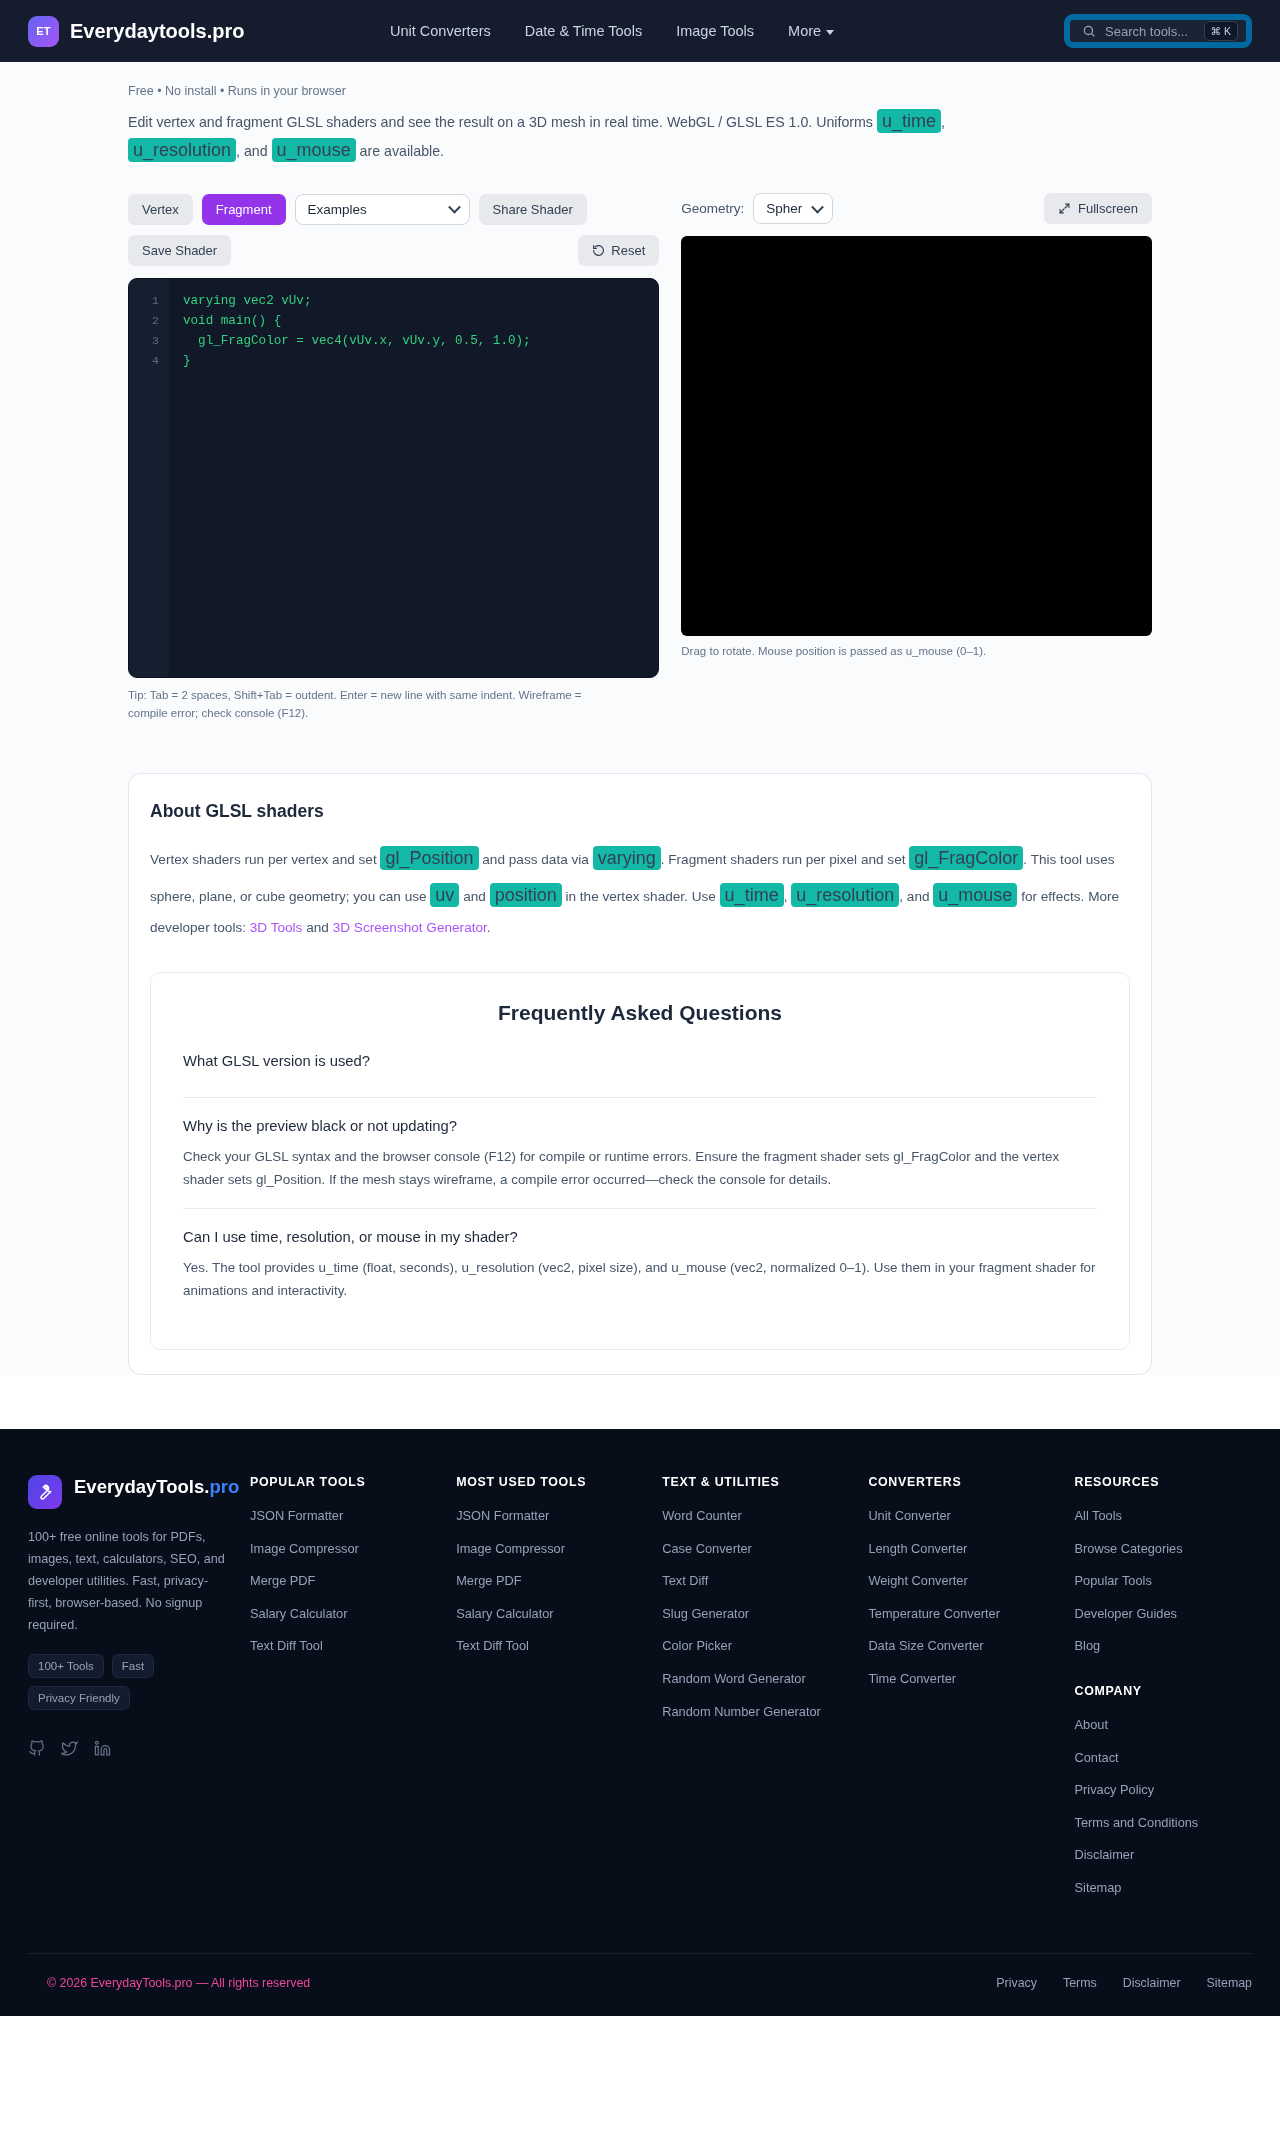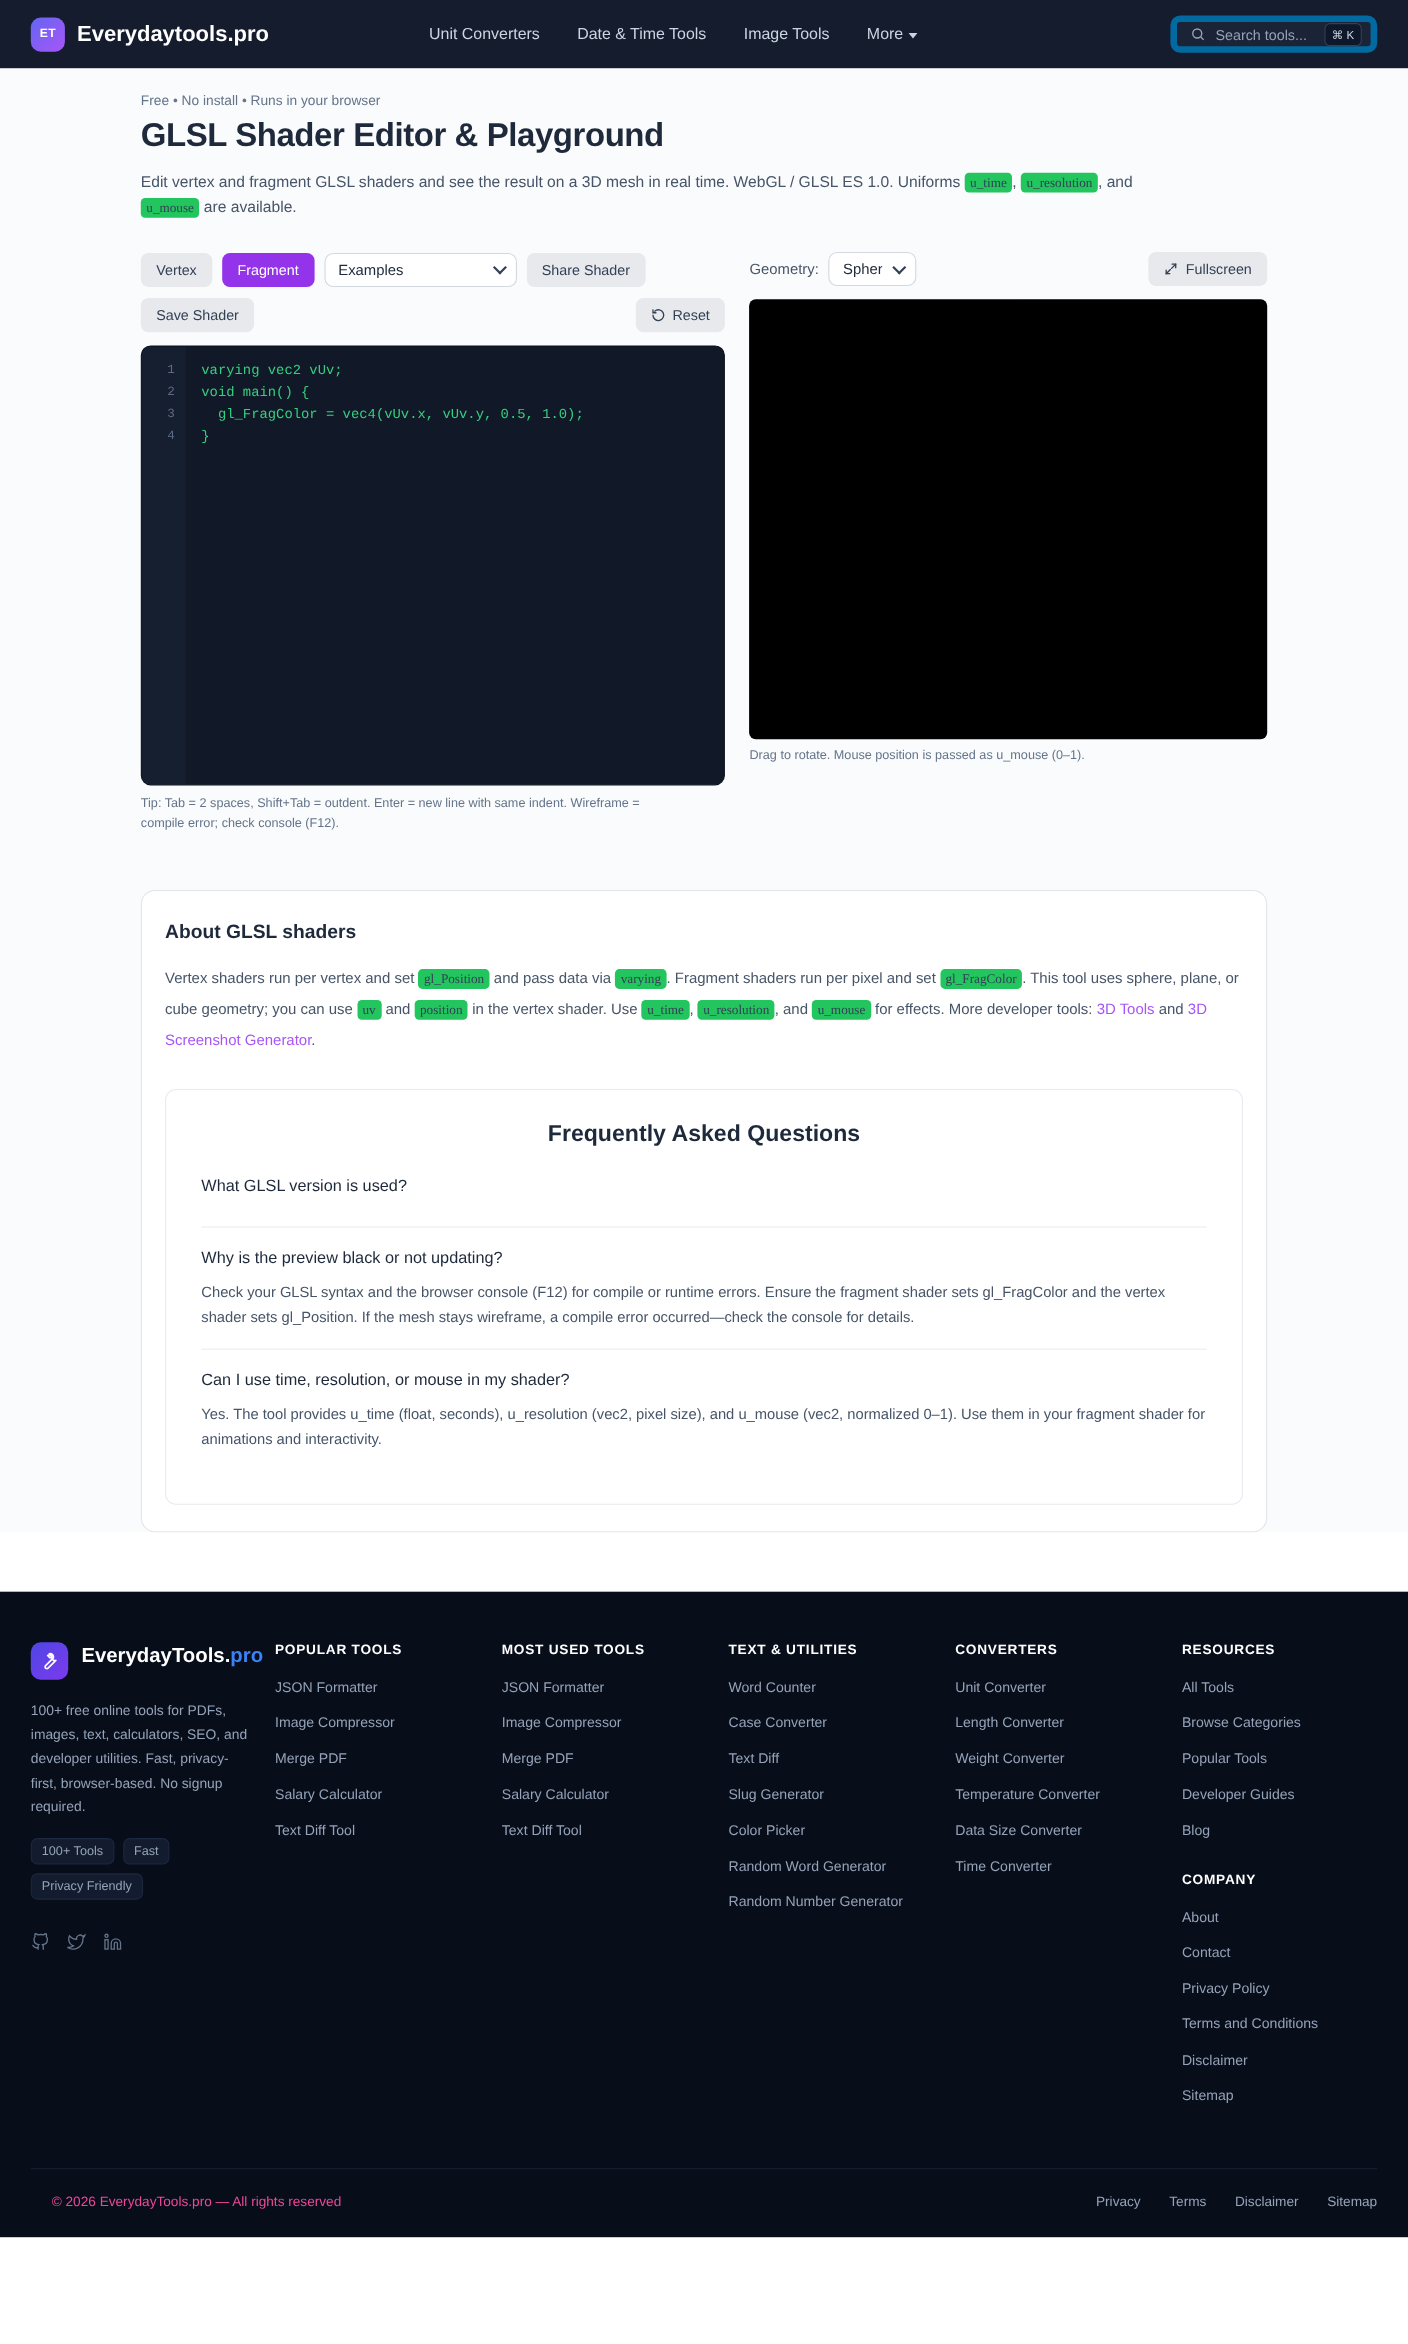--- a/index.html
+++ b/index.html
@@ -54,22 +54,22 @@
     color: #cbd5e1; font-size: 10.5px; padding: 3px 6px; white-space: nowrap;
   }
 
   
   .page { background: #fafbfc; padding: 22px 0 0 0; }
   .wrap { width: 1024px; margin: 0 auto; }
   .eyebrow { color: #64748b; font-size: 12.5px; margin-bottom: 9px; }
   h1.page-title { font-size: 30px; color: #1e293b; letter-spacing: -.4px; margin-bottom: 14px; }
   .lede { font-size: 14.2px; color: #475569; line-height: 1.62; max-width: 930px; }
   .ic {
-    font-family: Liberation Serif, serif; font-size: 12px;
-    background: #22c55e; border-radius: 4px; padding: 2px 5px; color: #334155;
+    font-family: Liberation Sans, sans-serif; font-size: 18px;
+    background: #14b8a6; border-radius: 4px; padding: 2px 5px; color: #334155;
   }
 
   
   .tool { margin-top: 28px; display: flex; gap: 22px; }
   .col-left { width: 561px; }
   .col-right { width: 497px; }
   .btnrow { display: flex; align-items: center; gap: 9px; flex-wrap: wrap; min-height: 32px; }
   .btn {
     background: #e7e9ed; border: none; border-radius: 7px;
     font-family: inherit; font-size: 13px; color: #334155;
@@ -208,21 +208,20 @@
     </svg>
     <span class="search-ph">Search tools...</span>
     <span class="kbd">⌘ K</span>
   </div>
 </div>
 
 <div class="page">
   <div class="wrap">
 
     <div class="eyebrow">Free • No install • Runs in your browser</div>
-    <h1 class="page-title">GLSL Shader Editor &amp; Playground</h1>
     <p class="lede">
       <span>Edit vertex and fragment GLSL shaders and see the result on a 3D mesh in real time. WebGL / GLSL ES 1.0. Uniforms</span>
       <code class="ic">u_time</code><span>,</span>
       <code class="ic">u_resolution</code><span>, and</span>
       <code class="ic">u_mouse</code>
       <span>are available.</span>
     </p>
 
     <div class="tool">
 

